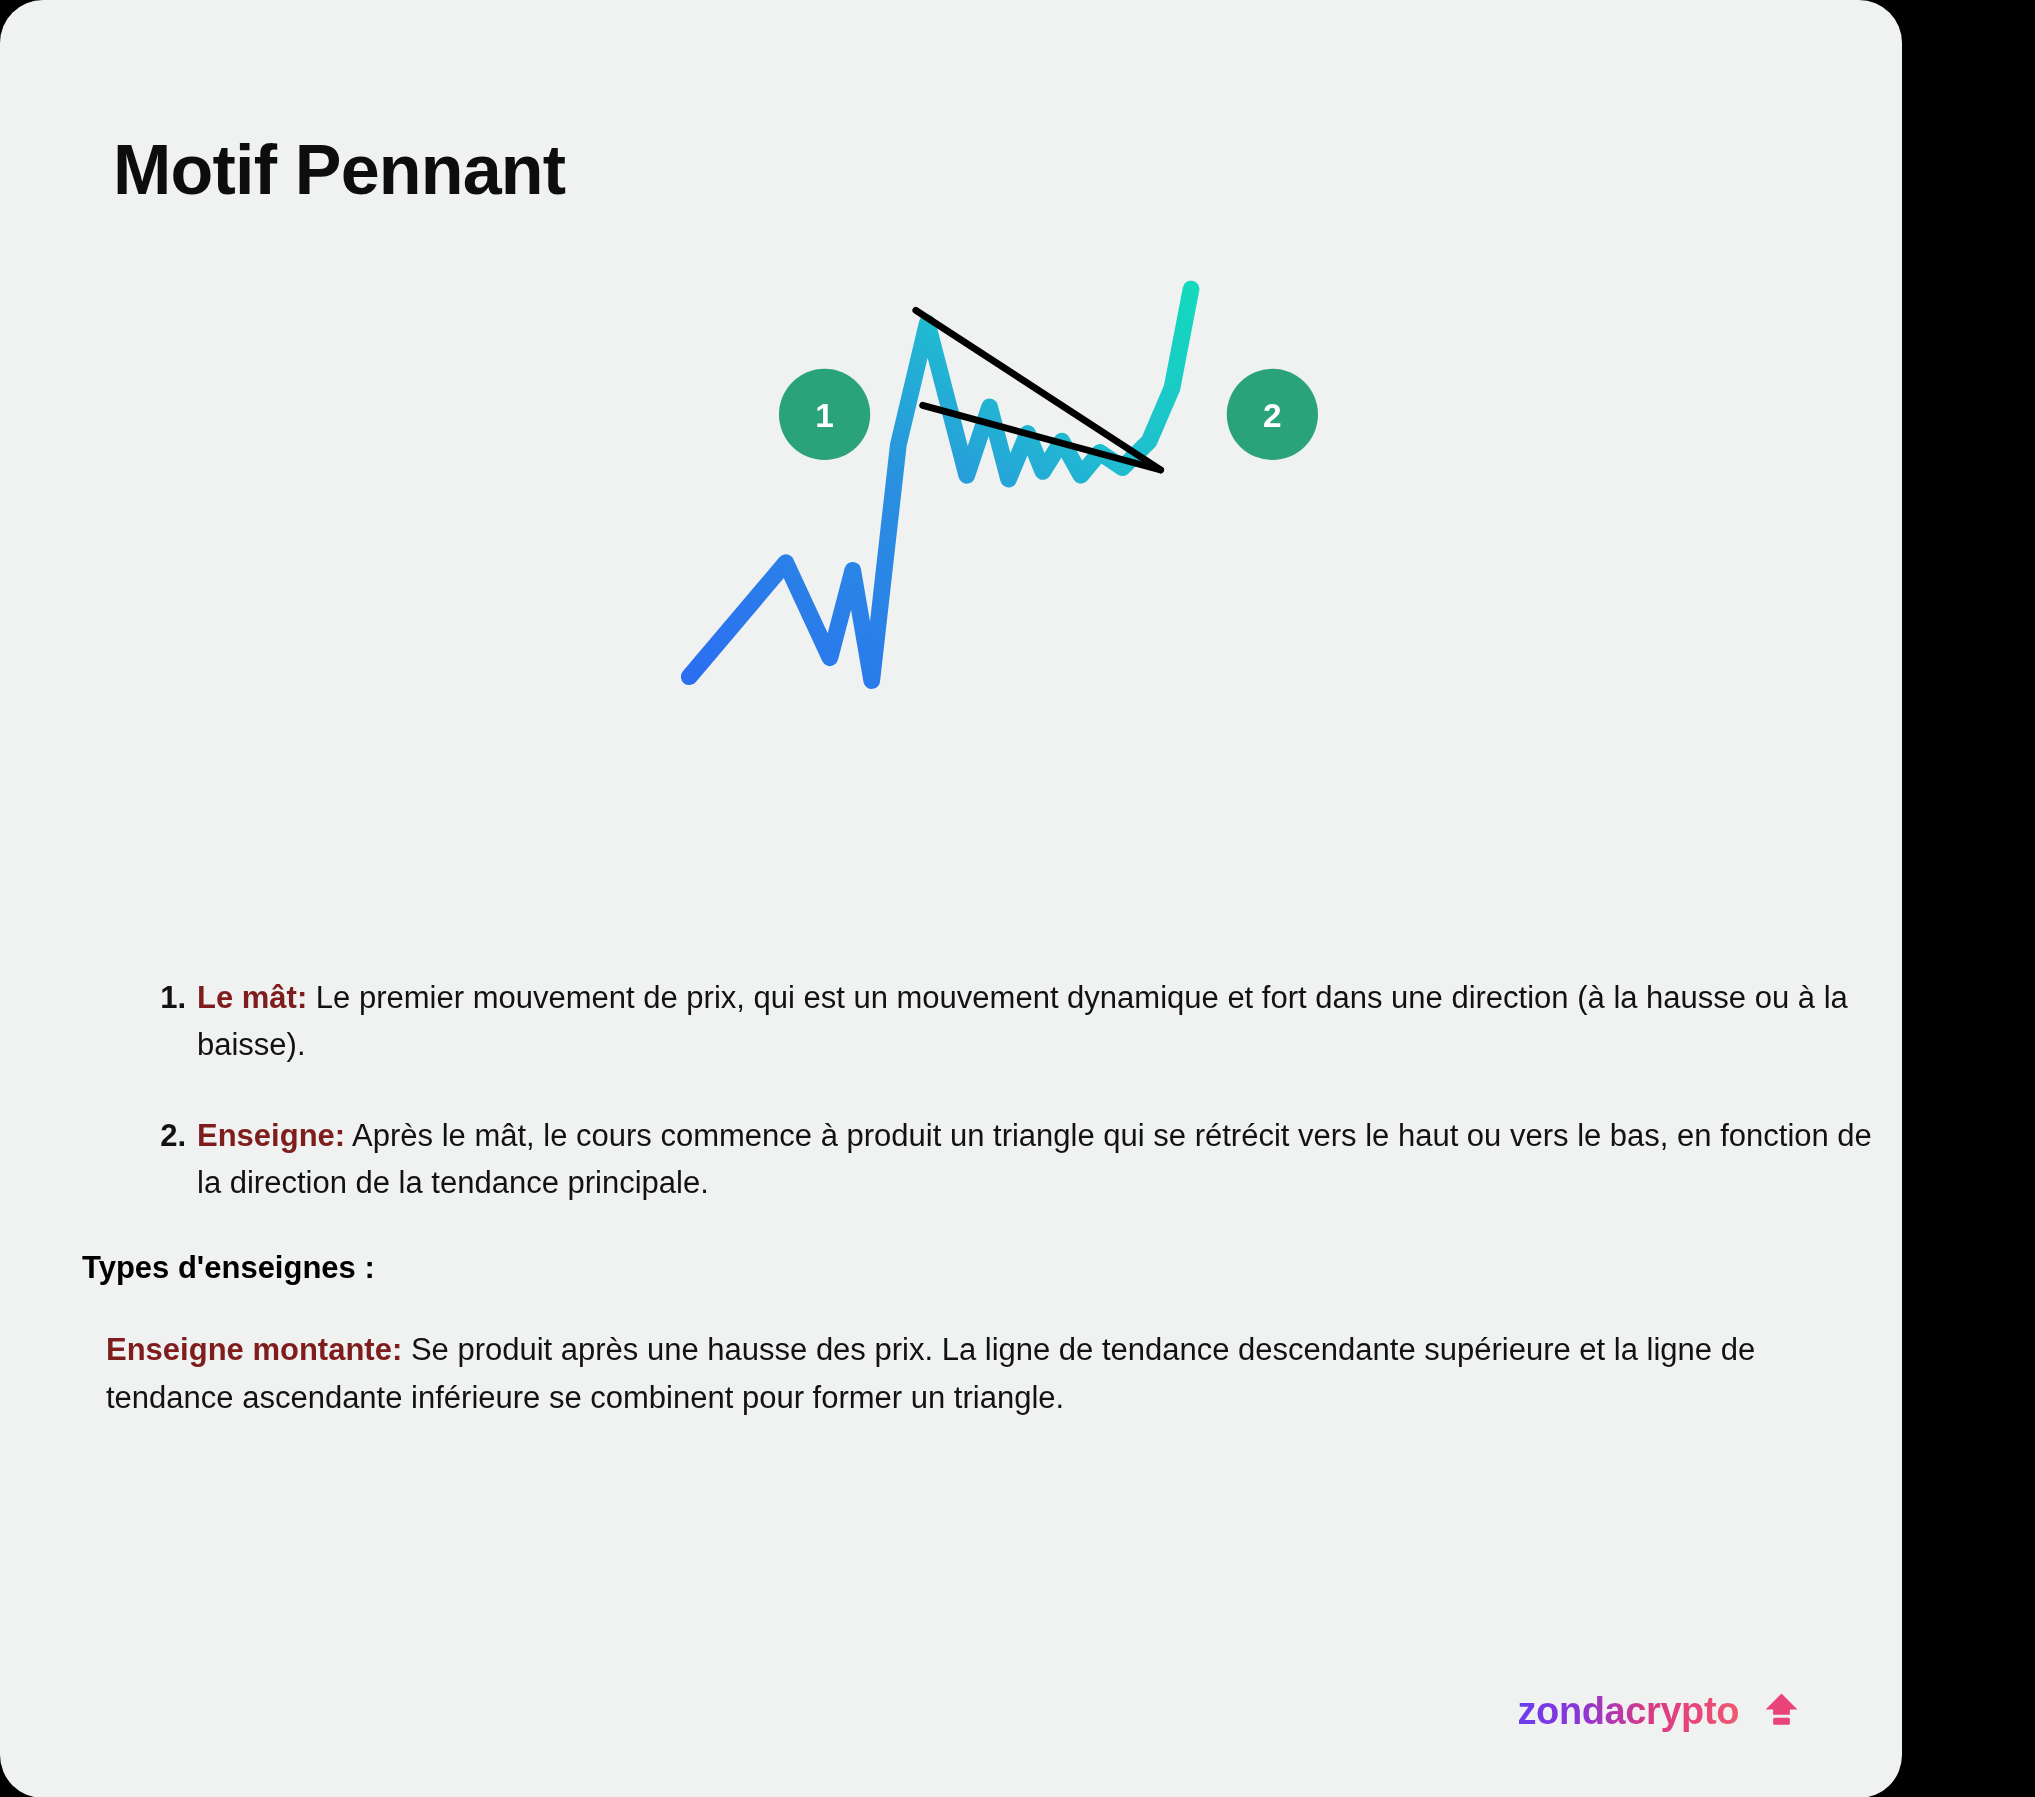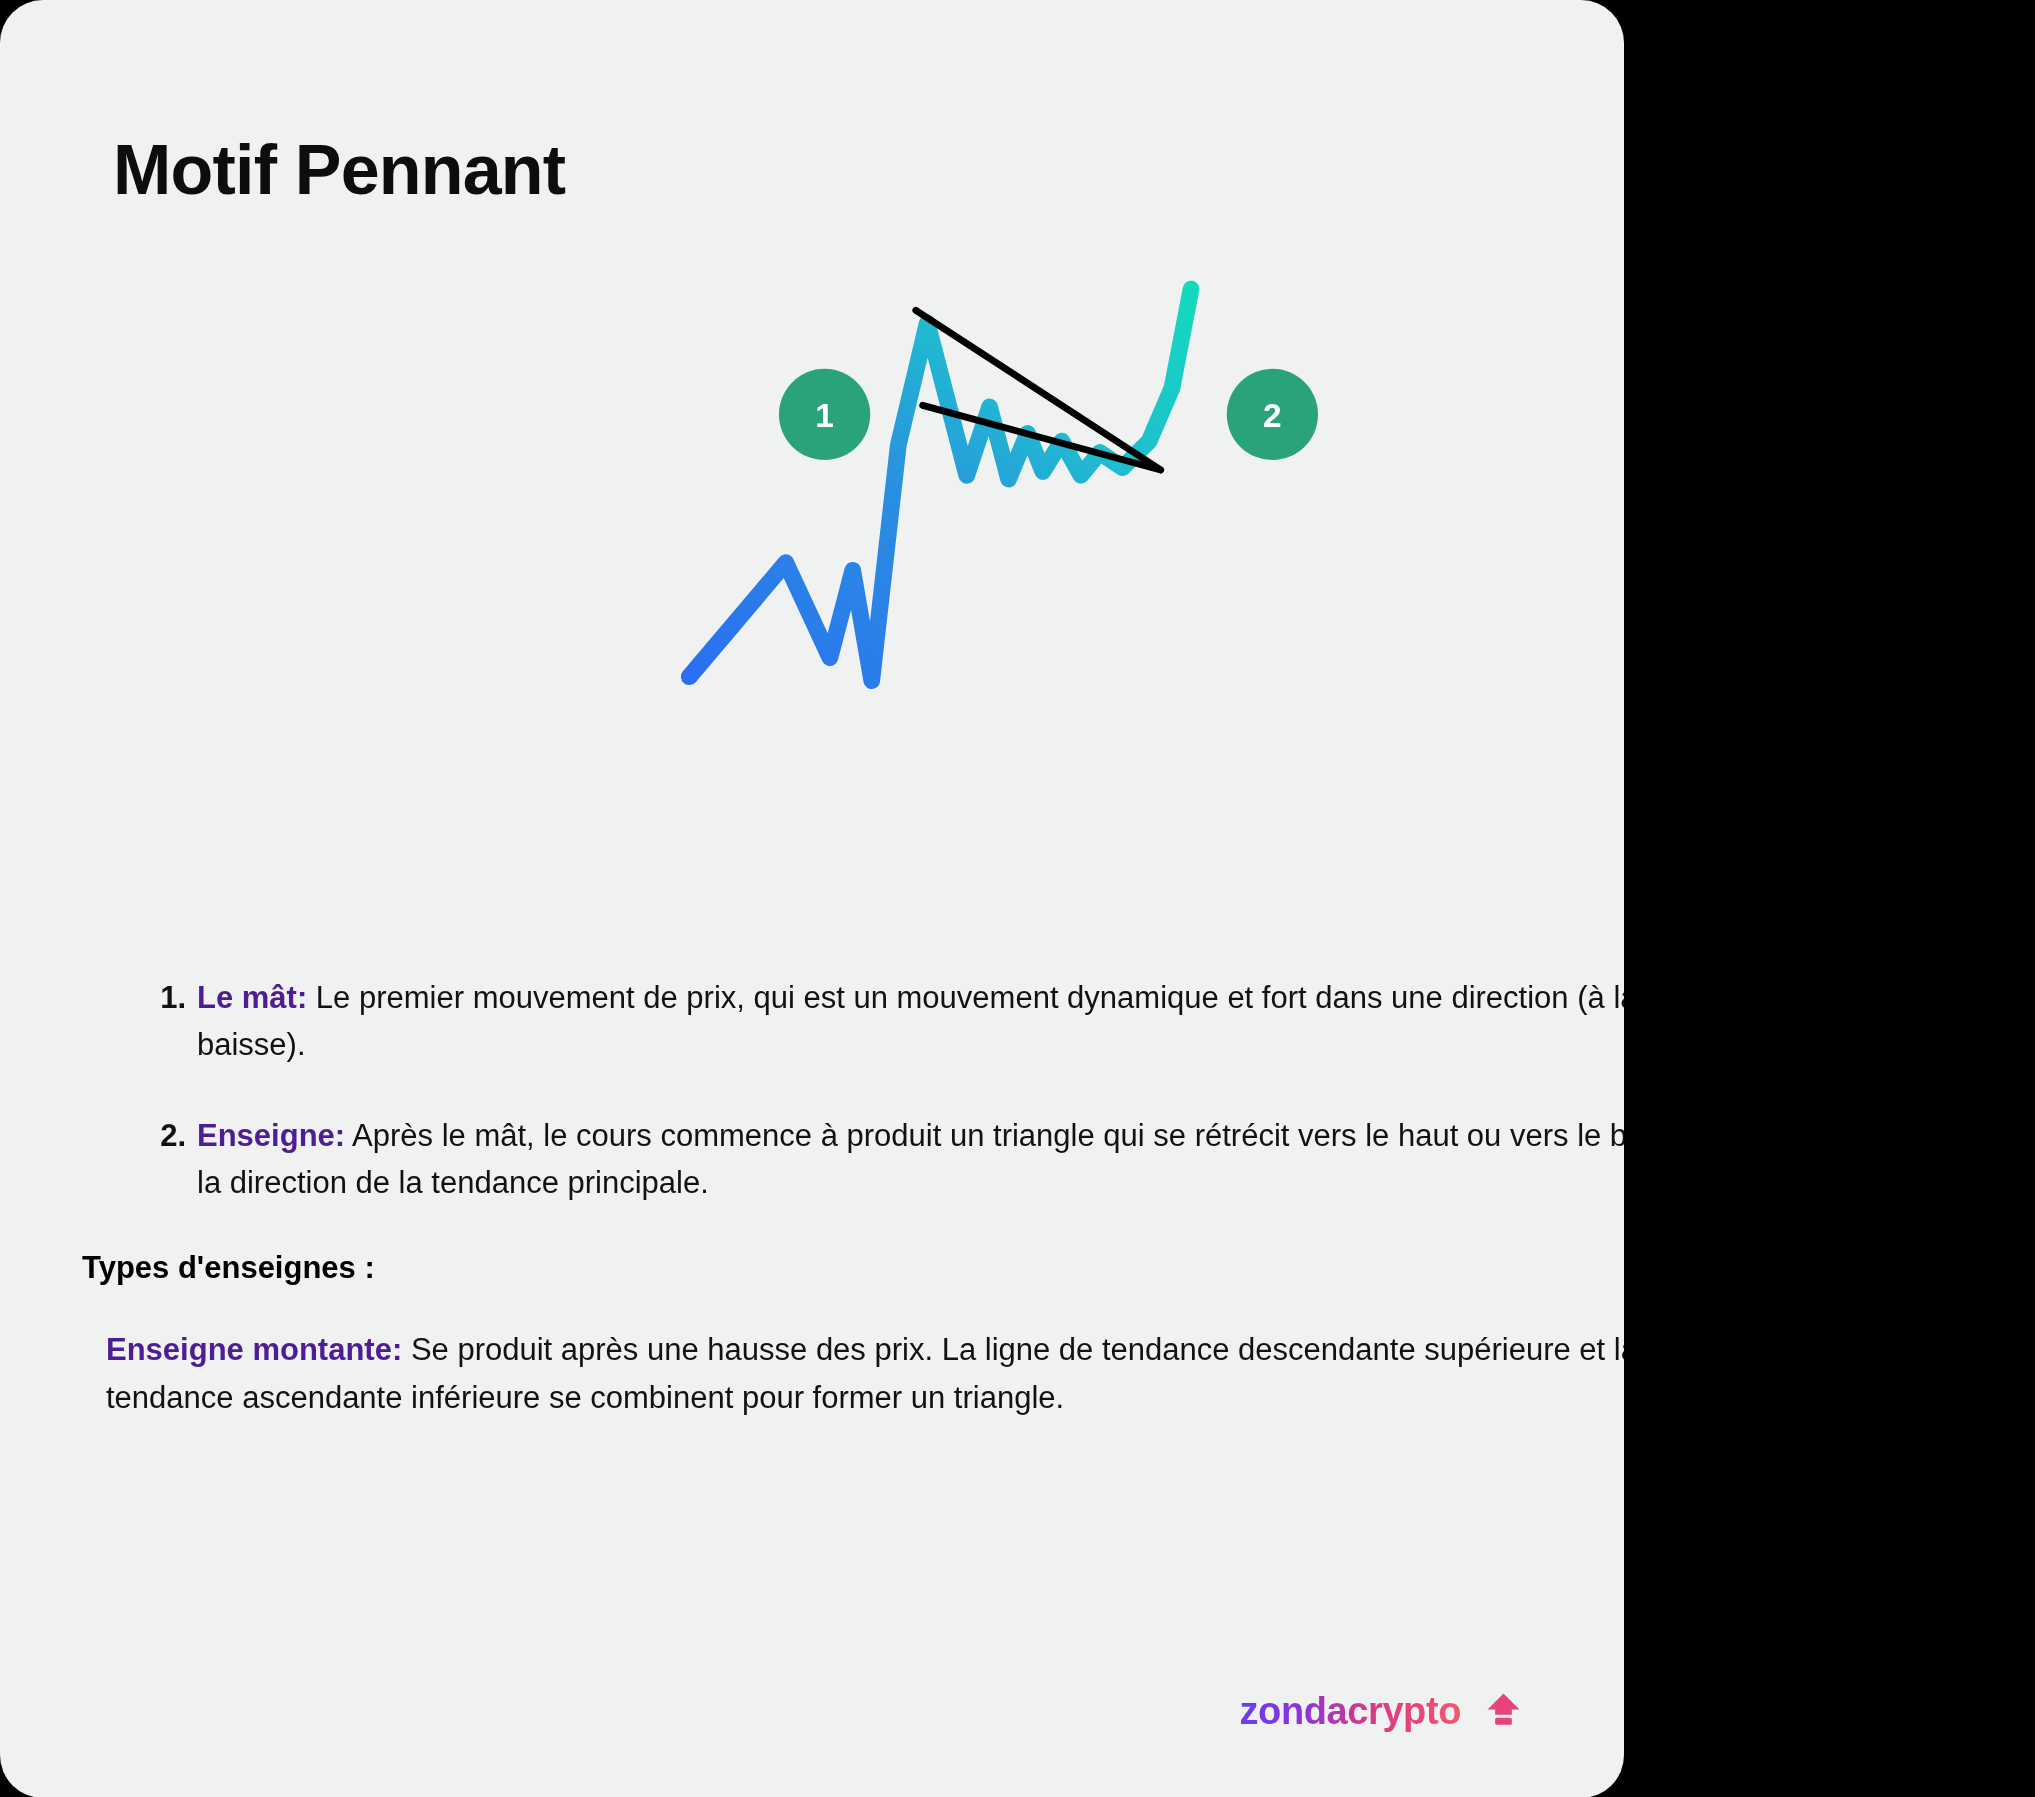--- a/index.html
+++ b/index.html
@@ -11,21 +11,21 @@
   body {
     width: 2035px;
     height: 1798px;
     font-family: "Liberation Sans", sans-serif;
     -webkit-font-smoothing: antialiased;
   }
   .card {
     position: absolute;
     left: 0px;
     top: 0px;
-    width: 1624px;
+    width: 1902px;
     height: 1798px;
     background: #f0f1f1;
     border-radius: 43px;
     box-sizing: border-box;
     overflow: hidden;
   }
   .page-title {
     position: absolute;
     left: 113px;
     top: 85px;
@@ -77,21 +77,21 @@
     position: absolute;
     left: 0;
     top: 0;
     width: 41px;
     text-align: right;
     font-weight: bold;
     color: #121212;
   }
   .b {
     font-weight: bold;
-    color: #4c1d95;
+    color: #7f1d1d;
   }
   p.para {
     margin: 0 145px 41px 106px;
     font-size: 31px;
     line-height: 1.52;
     color: #121212;
   }
   p.heading {
     margin: 26px 145px 40px 82px;
     font-size: 31px;

